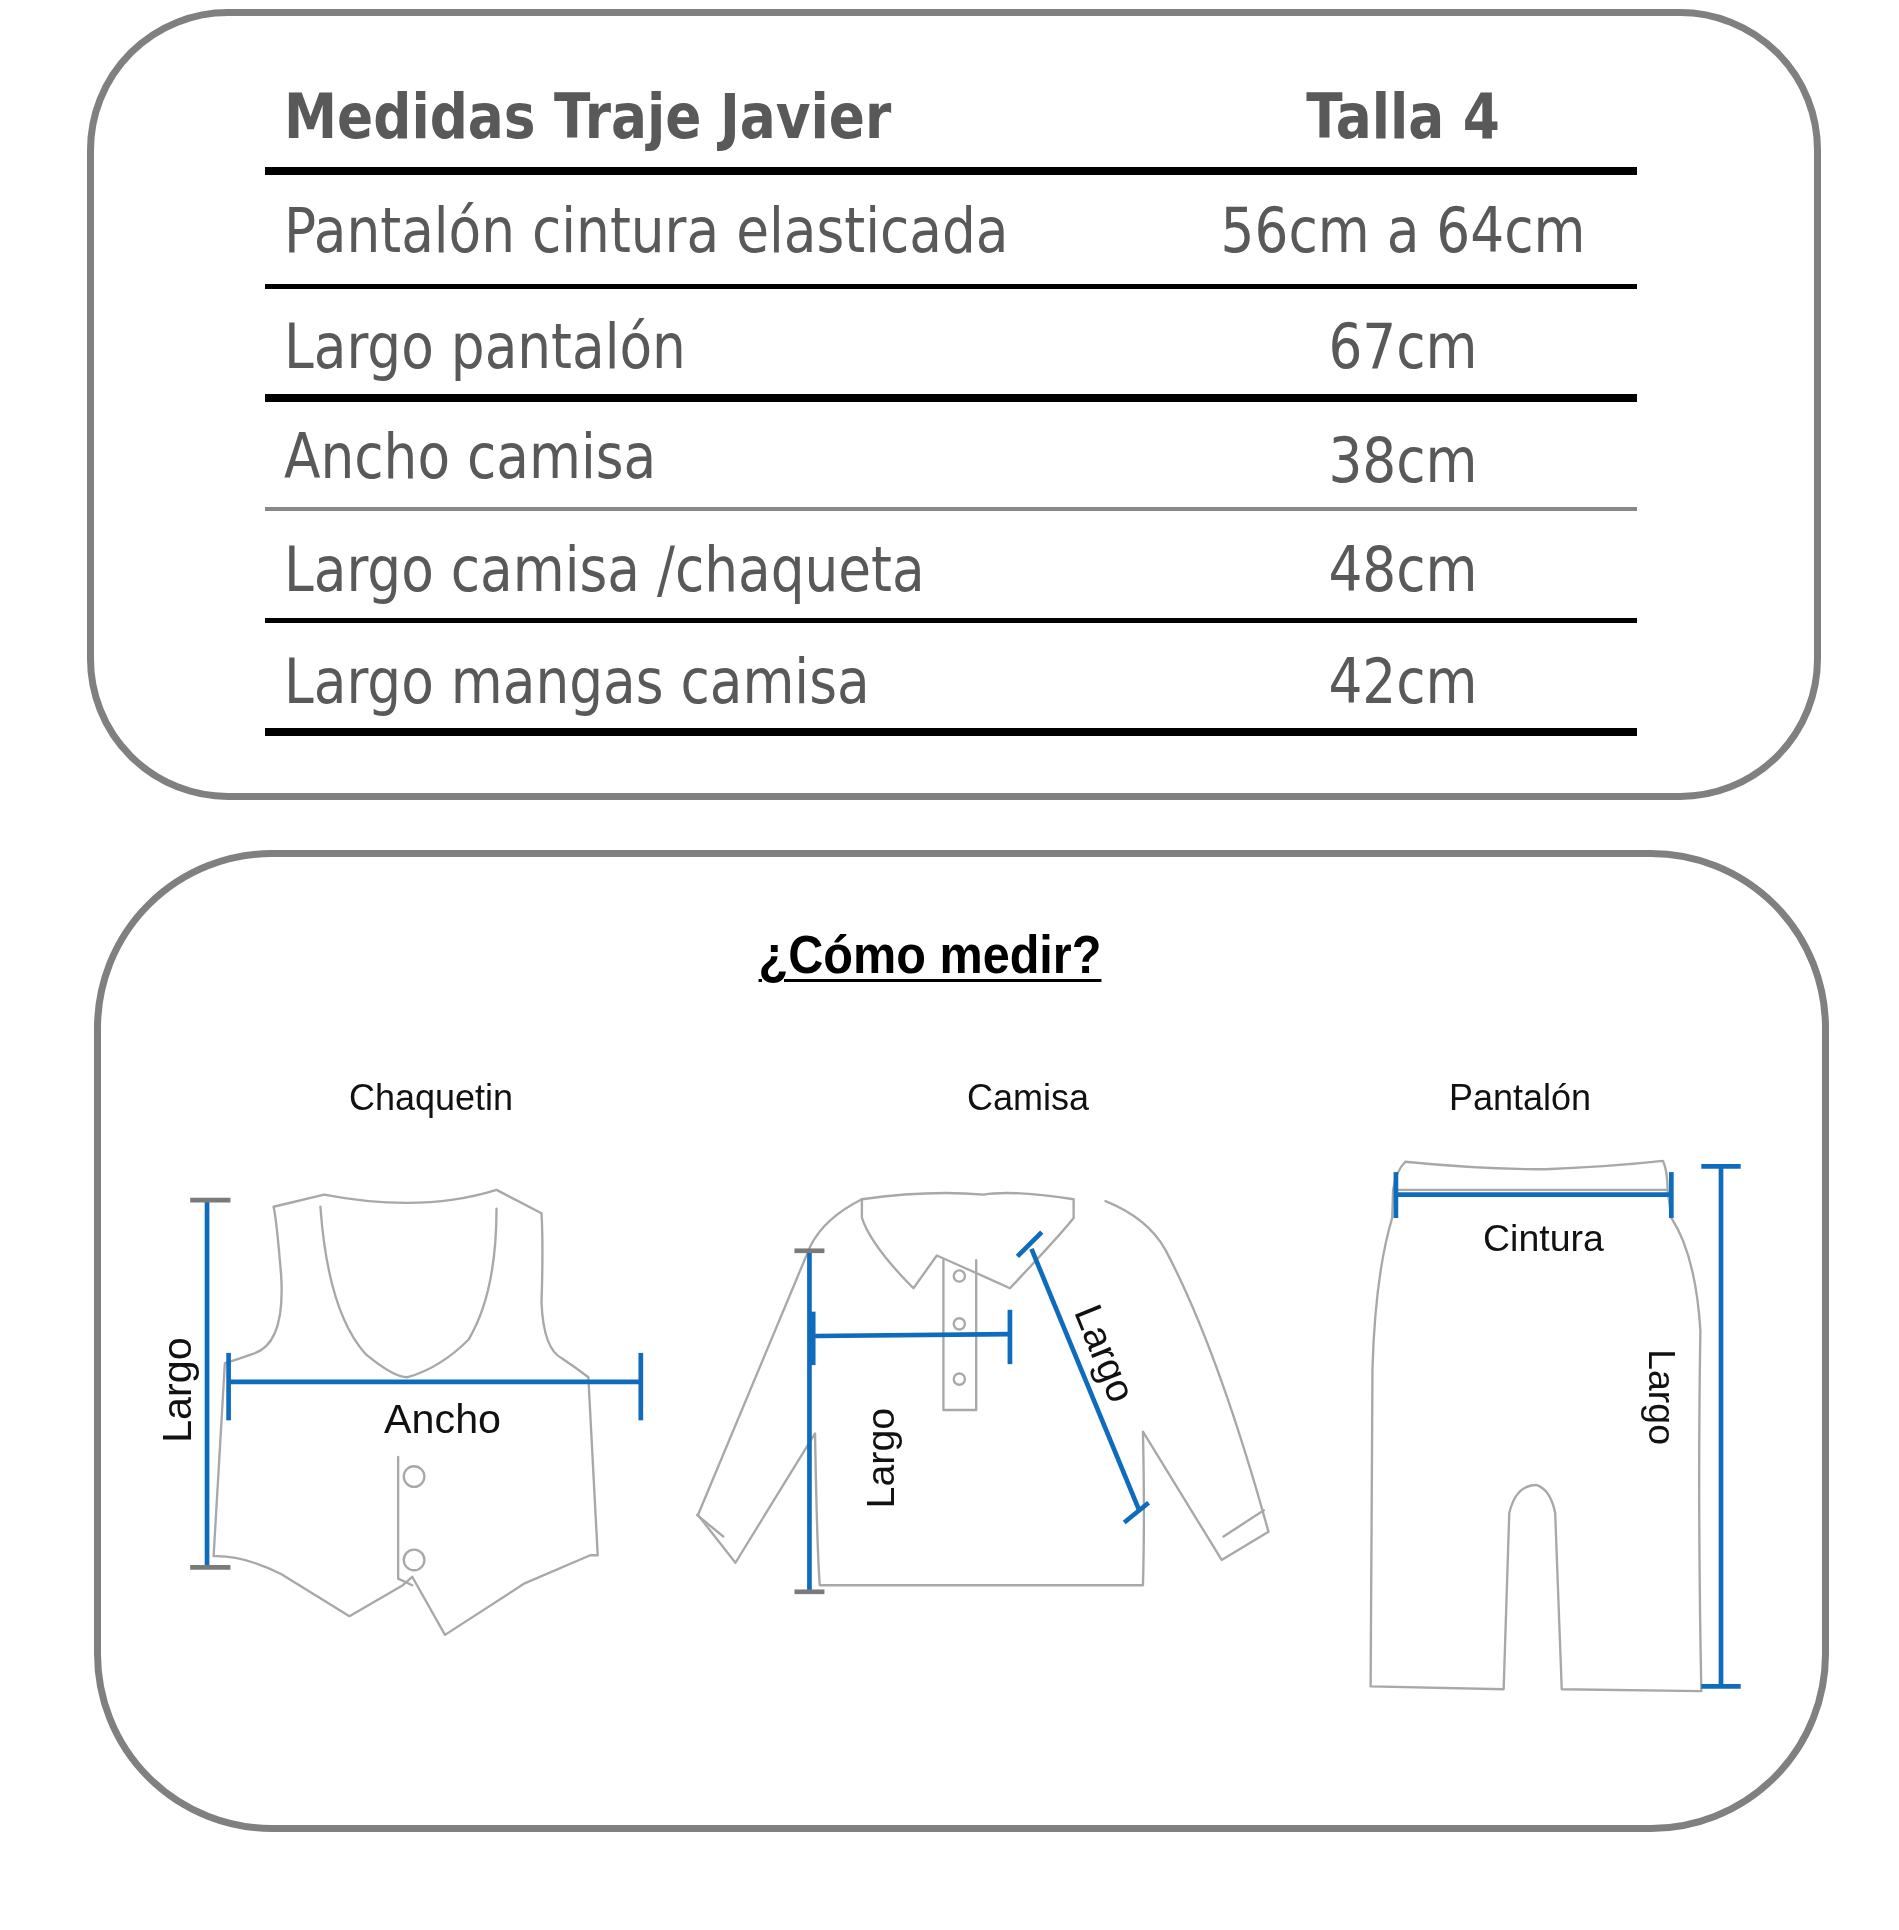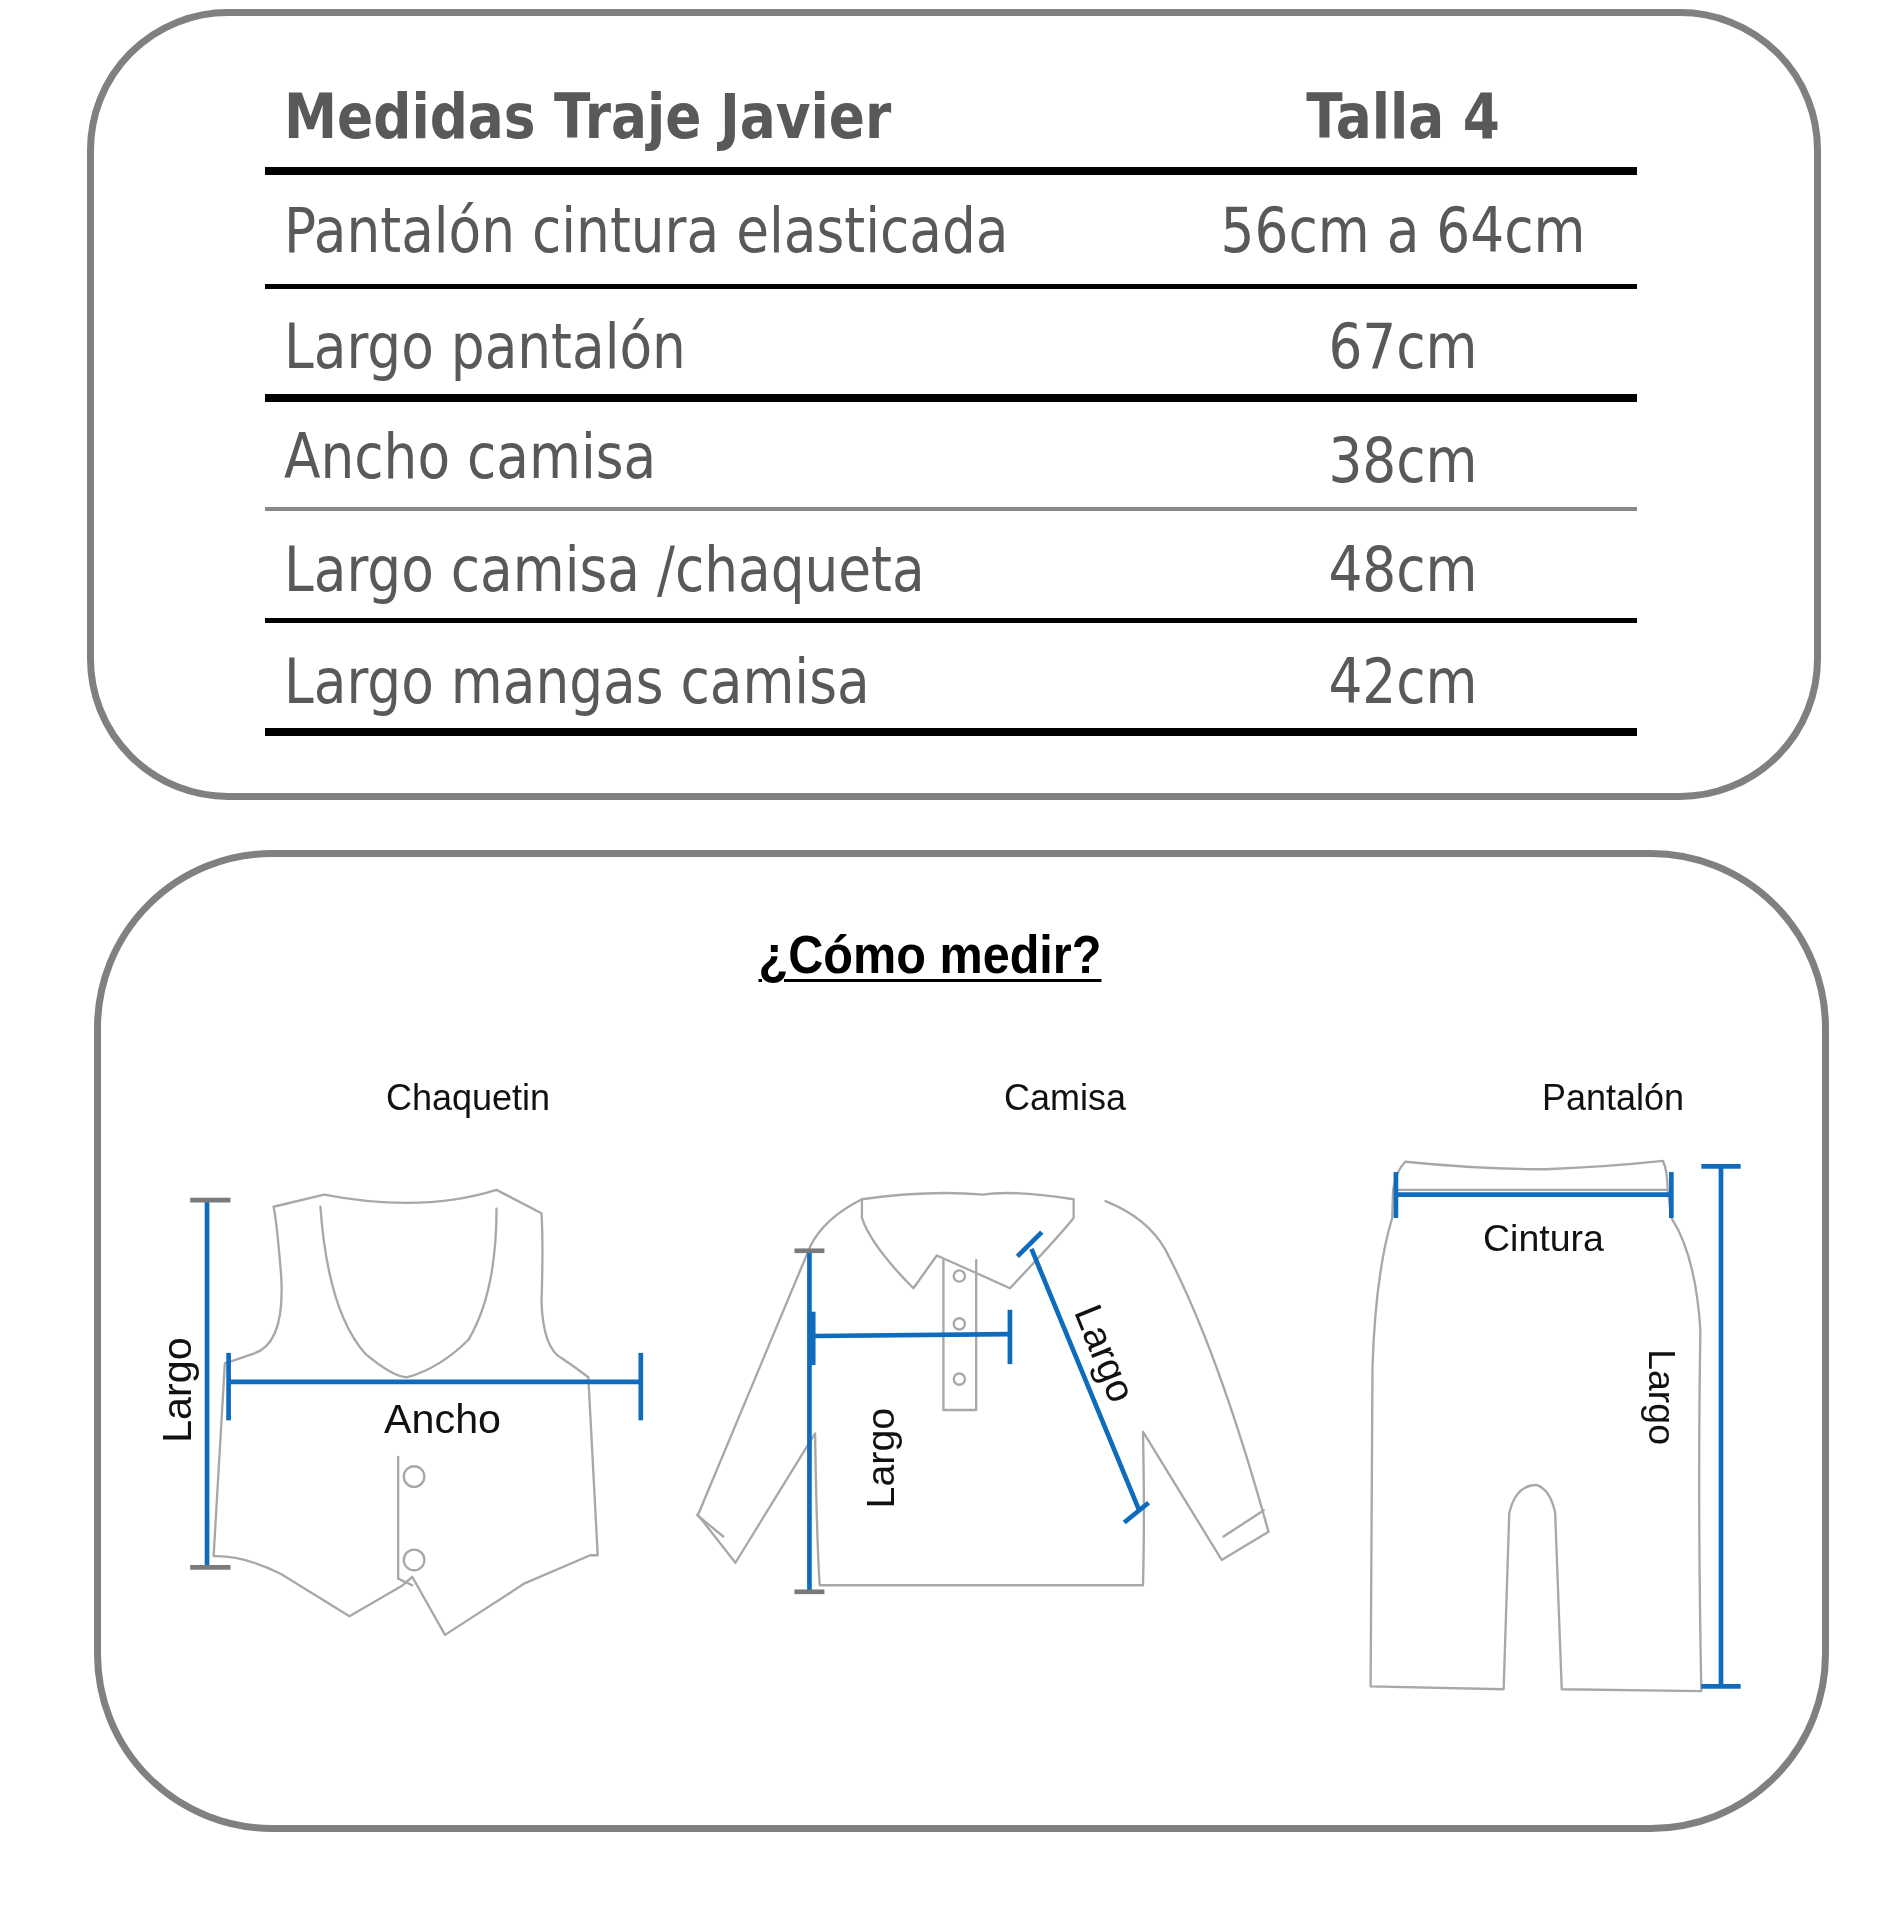--- a/index.html
+++ b/index.html
@@ -7,21 +7,21 @@
     .box { position:absolute; border:7.5px solid #808080; background:#fff; box-sizing:border-box; }
     #box-top { left:87px; top:9.4px; width:1734px; height:791px; border-radius:141px; }
     #box-bottom { left:94px; top:850px; width:1735px; height:982px; border-radius:178px; }
     .rule { position:absolute; left:265px; width:1372px; background:#000; }
     .cell { position:absolute; color:#595959; font-family:"DejaVu Sans", sans-serif; white-space:nowrap; line-height:1; }
     .hdr { font-weight:bold; font-size:62px; transform:scaleX(0.86); transform-origin:left center; }
     .lbl { font-size:62px; transform:scaleX(0.86); transform-origin:left center; }
     .val { font-size:62px; transform:translateX(-50%) scaleX(0.86); }
     .hdr-val { font-weight:bold; font-size:62px; transform:translateX(-50%) scaleX(0.86); }
     #how-title { position:absolute; left:930px; top:923px; transform:translateX(-50%) scaleX(0.9); font-weight:bold; font-size:54px; color:#000; text-decoration:underline; text-decoration-thickness:2.8px; text-underline-offset:5.6px; white-space:nowrap; }
-    .garment-label { position:absolute; transform:translateX(-50%); font-size:36px; color:#111; white-space:nowrap;margin-left:37px; }
+    .garment-label { position:absolute; transform:translateX(-50%); font-size:36px; color:#111; white-space:nowrap; }
     svg.diagram { position:absolute; left:0; top:0; width:1899px; height:1931px; overflow:visible; }
     .outline { fill:none; stroke:#a8a8a8; stroke-width:2.5; stroke-linejoin:round; stroke-linecap:round; }
     .measure { stroke:#0f6cbd; stroke-width:5; fill:none; }
     .cap-gray { stroke:#7a7a7a; stroke-width:5; }
     .svgtxt { font-family:"Liberation Sans", sans-serif; fill:#111; }
   </style>
 </head>
 <body>
 
 <div class="box" id="box-top"></div>
@@ -48,21 +48,21 @@
 
 <div class="cell lbl" style="left:284px; top:651px;">Largo mangas camisa</div>
 <div class="cell val" style="left:1403px; top:651px;">42cm</div>
 <div class="rule" style="top:728px; height:7.5px;"></div>
 
 <div class="box" id="box-bottom"></div>
 <div id="how-title">¿Cómo medir?</div>
 
 <div class="garment-label" style="left:431px; top:1077px;">Chaquetin</div>
 <div class="garment-label" style="left:1028px; top:1077px;">Camisa</div>
-<div class="garment-label" style="left:1576px; top:1077px;text-align:right;">Pantalón</div>
+<div class="garment-label" style="left:1520px; top:1077px;text-align:right;">Pantalón</div>
 
 <svg class="diagram" viewBox="0 0 2027 2061">
 
   <g>
     <path class="outline" d="M292,1288 Q295,1300 300,1360 Q305,1435 270,1445 Q250,1452 240,1455 L228,1661 Q260,1660 300,1680 L373,1725 L430,1692 L440,1683 L475,1745 L560,1690 L630,1660 L638,1660 L628,1470 Q615,1460 600,1450 Q580,1440 578,1390 Q580,1330 578,1295 L530,1270 Q450,1295 346,1275 Z"></path>
     <path class="outline" d="M342,1288 Q350,1400 390,1445 Q420,1470 435,1470 Q470,1460 500,1430 Q530,1380 530,1290"></path>
     <path class="outline" d="M425,1555 L425,1685 L440,1692"></path>
     <circle class="outline" cx="442" cy="1576" r="11"></circle>
     <circle class="outline" cx="442" cy="1665" r="11"></circle>
   </g>

